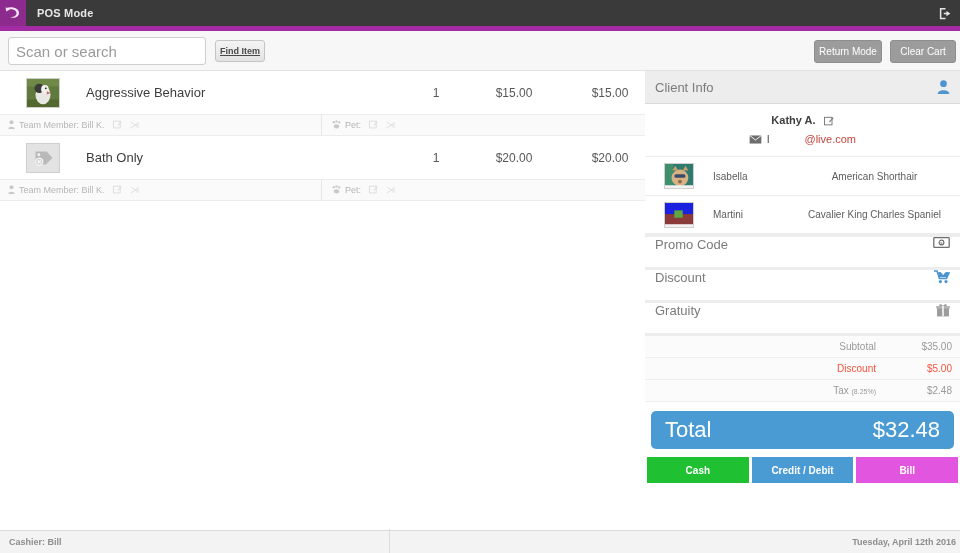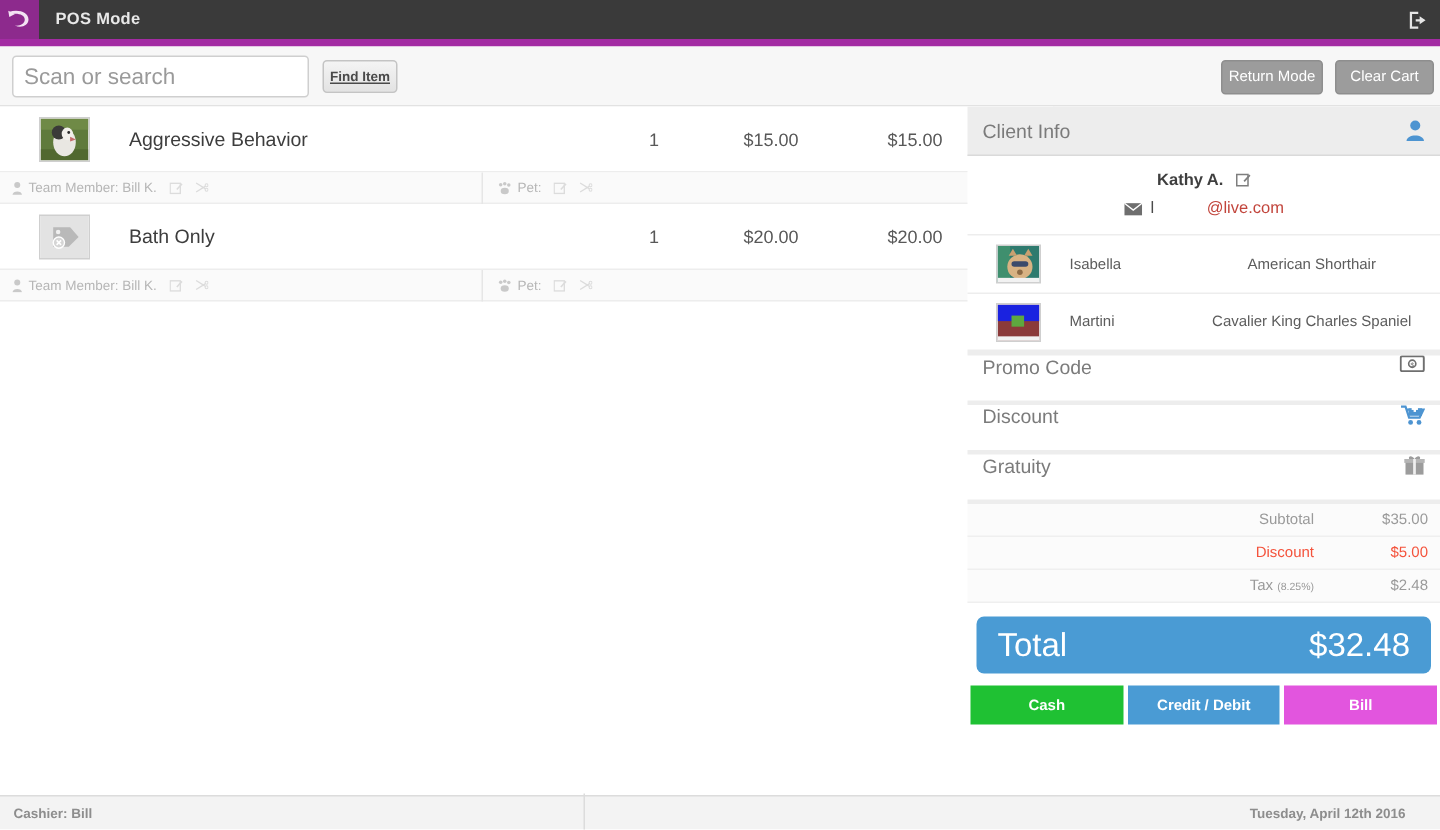--- a/index.html
+++ b/index.html
@@ -86,21 +86,21 @@
   .item-qty { width: 60px; text-align: center; font-size: 12px; color: #585858; }
   .item-price { width: 96px; text-align: center; font-size: 12px; color: #585858; }
   .item-total { width: 96px; text-align: center; font-size: 12px; color: #585858; }
   .item-remove { width: 44px; display: flex; justify-content: center; }
   .xcircle {
     width: 13px; height: 13px; border-radius: 50%; background: #dcdcdc;
     display: flex; align-items: center; justify-content: center;
     color: #fff; font-size: 9px; line-height: 1; cursor: pointer;
   }
   .cart-meta {
-    height: 21px; display: flex; align-items: center;
+    height: 21px; display: flex; align-items: flex-end;
     background: #fafafa; border-bottom: 1px solid #ededed;
     font-size: 9px; color: #b6b6b6;
   }
   .meta-cell { display: flex; align-items: center; height: 21px; }
   .meta-left { width: 322px; padding-left: 8px; border-right: 1px solid #e6e6e6; }
   .meta-right { padding-left: 10px; }
   .meta-ic { margin-right: 4px; display: inline-flex; color: #c9c9c9; }
   .meta-txt { margin-right: 8px; white-space: nowrap; }
   .mini-ic { margin-right: 8px; display: inline-flex; color: #dcdcdc; cursor: pointer; }
 
@@ -182,21 +182,21 @@
     position: absolute; left: 0; top: 530px; width: 960px; height: 23px;
     background: #f3f3f3; border-top: 1px solid #dcdcdc;
     display: flex; align-items: center;
   }
   .footer .cashier {
     width: 390px; padding-left: 9px; font-size: 9px; font-weight: bold;
     color: #8d8d8d; border-right: 1px solid #dcdcdc; height: 27px;
     display: flex; align-items: center;
   }
   .footer .date {
-    margin-left: auto; padding-right: 23px; font-size: 9px;
+    margin-left: auto; padding-right: 4px; font-size: 9px;
     font-weight: bold; color: #8d8d8d;
   }
 </style>
 </head>
 <body>
 
 <div class="app">
 
   <div class="topbar">
     <div class="logo-box">

